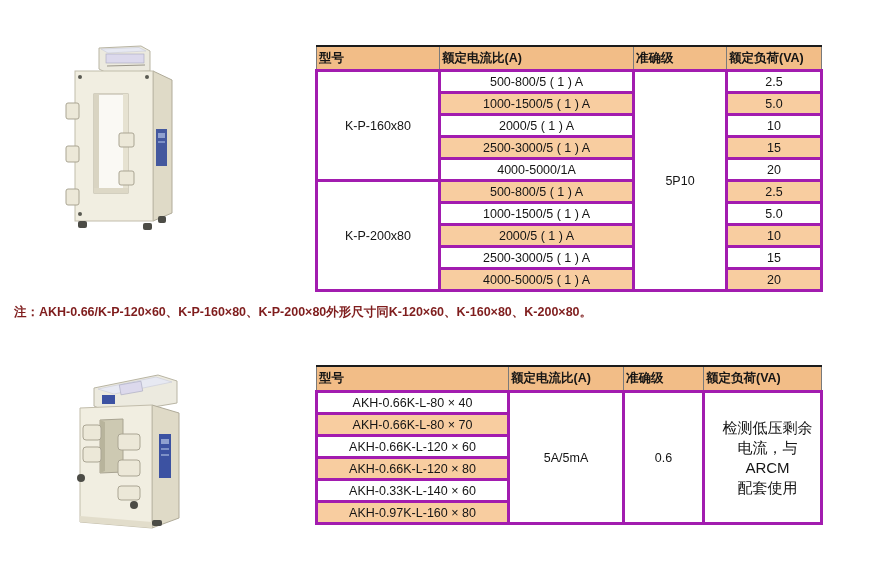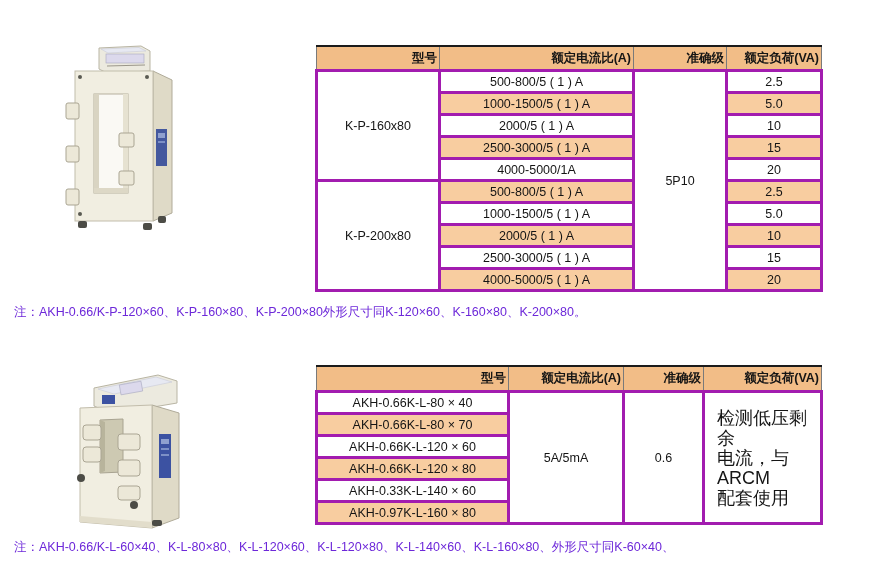--- a/index.html
+++ b/index.html
@@ -9,37 +9,37 @@
   }
   .product{position:absolute;}
   table.spec{
     position:absolute;border-collapse:collapse;table-layout:fixed;
     font-size:12.5px;color:#151515;
     border-top:2px solid #1b1b1b;border-bottom:2px solid #1b1b1b;
     border-left:1px solid #8a8a8a;border-right:1px solid #8a8a8a;
   }
   .spec th{
     background:#f2bd87;font-weight:bold;border:1px solid #7a7a7a;
-    border-bottom:1px solid #3a3a3a;height:22px;padding:0 2px;text-align:right;
+    border-bottom:1px solid #3a3a3a;height:22px;padding:0 2px;text-align:left;
     font-size:12.5px;
   }
   .spec td{
     border:3px solid #a21caf;text-align:center;height:19px;padding:0 2px;
     background:#ffffff;
   }
   .spec td.stripe{background:#f8cda0;}
   .spec td.model-cell{background:#ffffff;margin-top:12px;}
   .spec td.burden-note{
-    text-align:left;vertical-align:middle;padding-left:12px;line-height:20px;font-size:18px;
+    text-align:center;vertical-align:middle;padding-left:12px;line-height:20px;font-size:15px;
   }
   #table1{left:315px;top:45px;width:505px;}
   #table2{left:315px;top:365px;width:505px;}
   #table2 th{height:23px;}
   .note{
-    position:absolute;left:14px;font-size:12.5px;font-weight:normal;color:#6d28d9;
+    position:absolute;left:14px;font-size:12.5px;font-weight:bold;color:#7f1d1d;
     line-height:18px;white-space:nowrap;
   }
   #note1{top:303px;}
   #note2{top:538px;}
 </style>
 </head>
 <body>
 
 <div class="product" style="left:55px;top:40px;width:215px;height:205px;">
   <svg width="215" height="205" viewBox="0 0 215 205">
@@ -236,14 +236,13 @@
     <tr>
       <td>AKH-0.33K-L-140 × 60</td>
     </tr>
     <tr>
       <td class="stripe">AKH-0.97K-L-160 × 80</td>
     </tr>
   </tbody>
 </table>
 
 <div class="note" id="note2">
-  <div>注：AKH-0.66/K-L-60×40、K-L-80×80、K-L-120×60、K-L-120×80、K-L-140×60、K-L-160×80、外形尺寸同K-60×40、</div>
 </div>
 
 </body></html>

